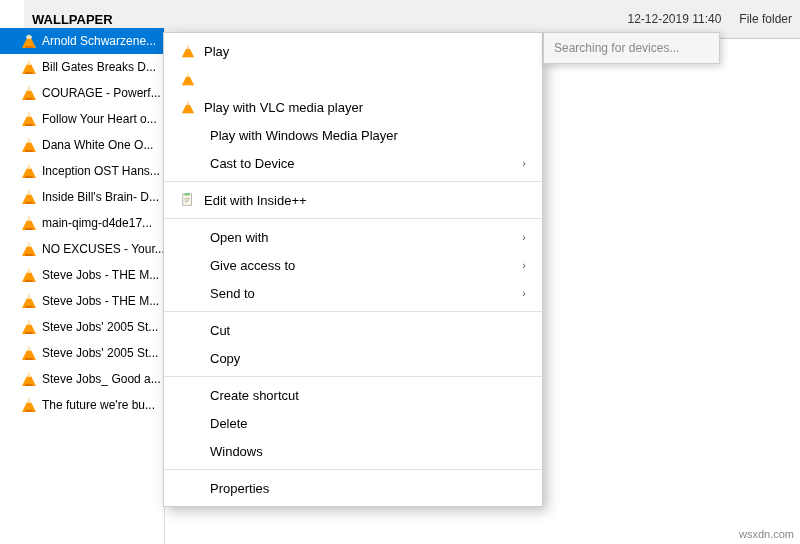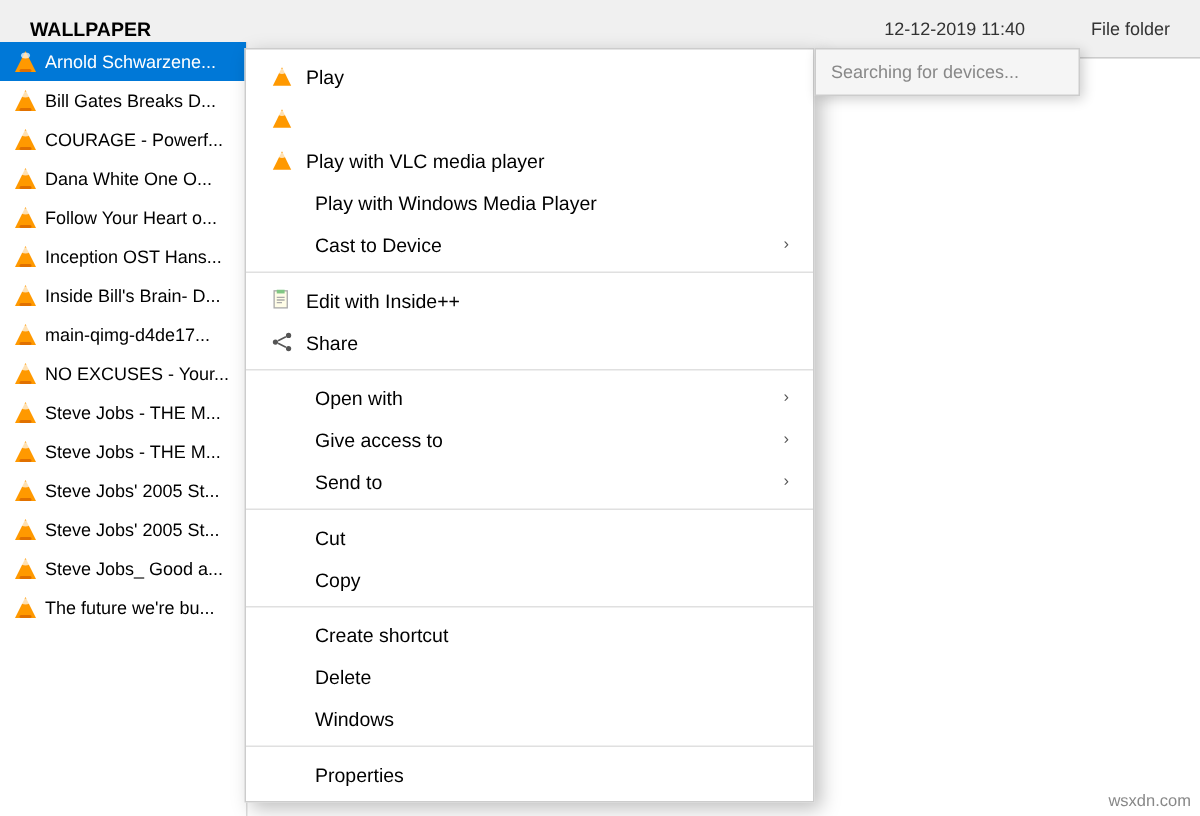--- a/index.html
+++ b/index.html
@@ -10,53 +10,54 @@
       width: 800px;
       height: 544px;
       overflow: hidden;
       position: relative;
     }
 
     
     .explorer-header {
       background: #f0f0f0;
       border-bottom: 1px solid #ccc;
-      padding: 4px 20px;
+      padding: 4px 8px;
       display: flex;
       align-items: center;
       justify-content: space-between;
       height: 39px;
+      margin-left: 24px;
     }
     .header-title {
       font-weight: 600;
       font-size: 13px;
       color: #000;
     }
     .header-info {
       display: flex;
-      gap: 44px;
+      gap: 18px;
       font-size: 12px;
       color: #333;
     }
 
     
     .file-list {
       width: 165px;
       background: #fff;
       border-right: 1px solid #ddd;
       height: 516px;
       overflow: hidden;
       position: absolute;
       top: 28px;
       left: 0;
     }
     .file-item {
       display: flex;
       align-items: center;
-      padding: 2px 8px;
+      padding: 2px 20px;
       height: 26px;
       cursor: pointer;
       white-space: nowrap;
       overflow: hidden;
       font-size: 12px;
     }
     .file-item.selected {
       background: #0078d7;
       color: #fff;
     }
@@ -188,31 +189,31 @@
       <span>COURAGE - Powerf...</span>
     </div>
     <div class="file-item">
       <div class="file-icon">
         <svg width="16" height="16" viewBox="0 0 16 16">
     <polygon points="8,1 15,15 1,15" fill="#f90"></polygon>
     <ellipse cx="8" cy="4" rx="3" ry="2" fill="white" opacity="0.7"></ellipse>
     <rect x="4" y="13" width="8" height="2" rx="1" fill="#e07000"></rect>
   </svg>
       </div>
+      <span>Follow Your Heart o...</span>
+    </div>
+    <div class="file-item">
+      <div class="file-icon">
+        <svg width="16" height="16" viewBox="0 0 16 16">
+    <polygon points="8,1 15,15 1,15" fill="#f90"></polygon>
+    <ellipse cx="8" cy="4" rx="3" ry="2" fill="white" opacity="0.7"></ellipse>
+    <rect x="4" y="13" width="8" height="2" rx="1" fill="#e07000"></rect>
+  </svg>
+      </div>
       <span>Dana White  One O...</span>
-    </div>
-    <div class="file-item">
-      <div class="file-icon">
-        <svg width="16" height="16" viewBox="0 0 16 16">
-    <polygon points="8,1 15,15 1,15" fill="#f90"></polygon>
-    <ellipse cx="8" cy="4" rx="3" ry="2" fill="white" opacity="0.7"></ellipse>
-    <rect x="4" y="13" width="8" height="2" rx="1" fill="#e07000"></rect>
-  </svg>
-      </div>
-      <span>Follow Your Heart o...</span>
     </div>
     <div class="file-item">
       <div class="file-icon">
         <svg width="16" height="16" viewBox="0 0 16 16">
     <polygon points="8,1 15,15 1,15" fill="#f90"></polygon>
     <ellipse cx="8" cy="4" rx="3" ry="2" fill="white" opacity="0.7"></ellipse>
     <rect x="4" y="13" width="8" height="2" rx="1" fill="#e07000"></rect>
   </svg>
       </div>
       <span>Inception OST Hans...</span>
@@ -363,34 +364,20 @@
       <rect x="2" y="1" width="10" height="13" fill="#fffde7" stroke="#aaa" stroke-width="1"></rect>
       <rect x="4" y="0" width="6" height="3" fill="#81c784"></rect>
       <line x1="4" y1="6" x2="10" y2="6" stroke="#aaa" stroke-width="1"></line>
       <line x1="4" y1="8" x2="10" y2="8" stroke="#aaa" stroke-width="1"></line>
       <line x1="4" y1="10" x2="8" y2="10" stroke="#aaa" stroke-width="1"></line>
     </svg>
         </div>
         <span>Edit with Inside++</span>
       </div>
     </div>
-    <div class="menu-item">
-      <div class="menu-item-left">
-        <div class="menu-icon-img">
-          <svg width="14" height="14" viewBox="0 0 16 16">
-      <circle cx="13" cy="3" r="2" fill="#555"></circle>
-      <circle cx="3" cy="8" r="2" fill="#555"></circle>
-      <circle cx="13" cy="13" r="2" fill="#555"></circle>
-      <line x1="5" y1="7" x2="11" y2="4" stroke="#555" stroke-width="1.2"></line>
-      <line x1="5" y1="9" x2="11" y2="12" stroke="#555" stroke-width="1.2"></line>
-    </svg>
-        </div>
-        <span>Share</span>
-      </div>
-    </div>
     <hr class="menu-separator">
     <div class="menu-item">
       <div class="menu-item-left">
         <div style="width: 22px;"></div>
         <span>Open with</span>
       </div>
       <span class="arrow">›</span>
     </div>
     <div class="menu-item">
       <div class="menu-item-left">

